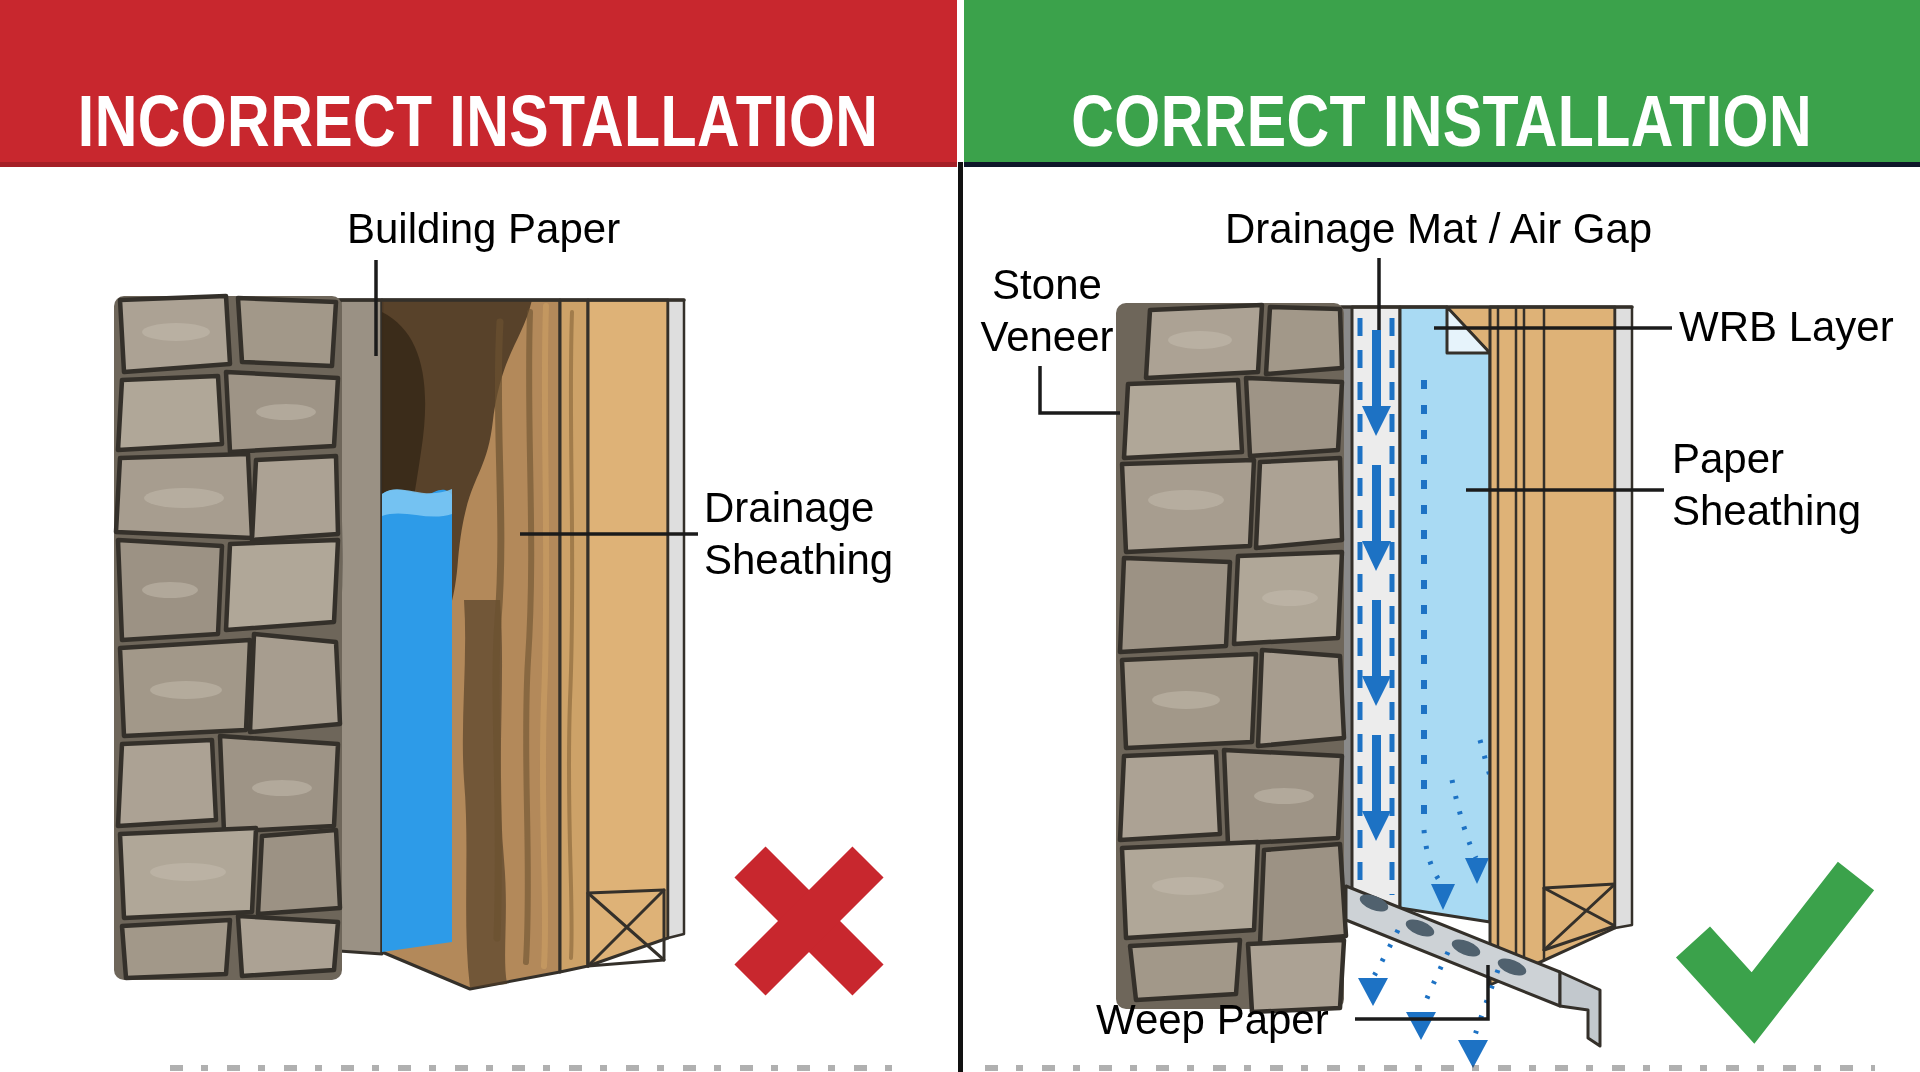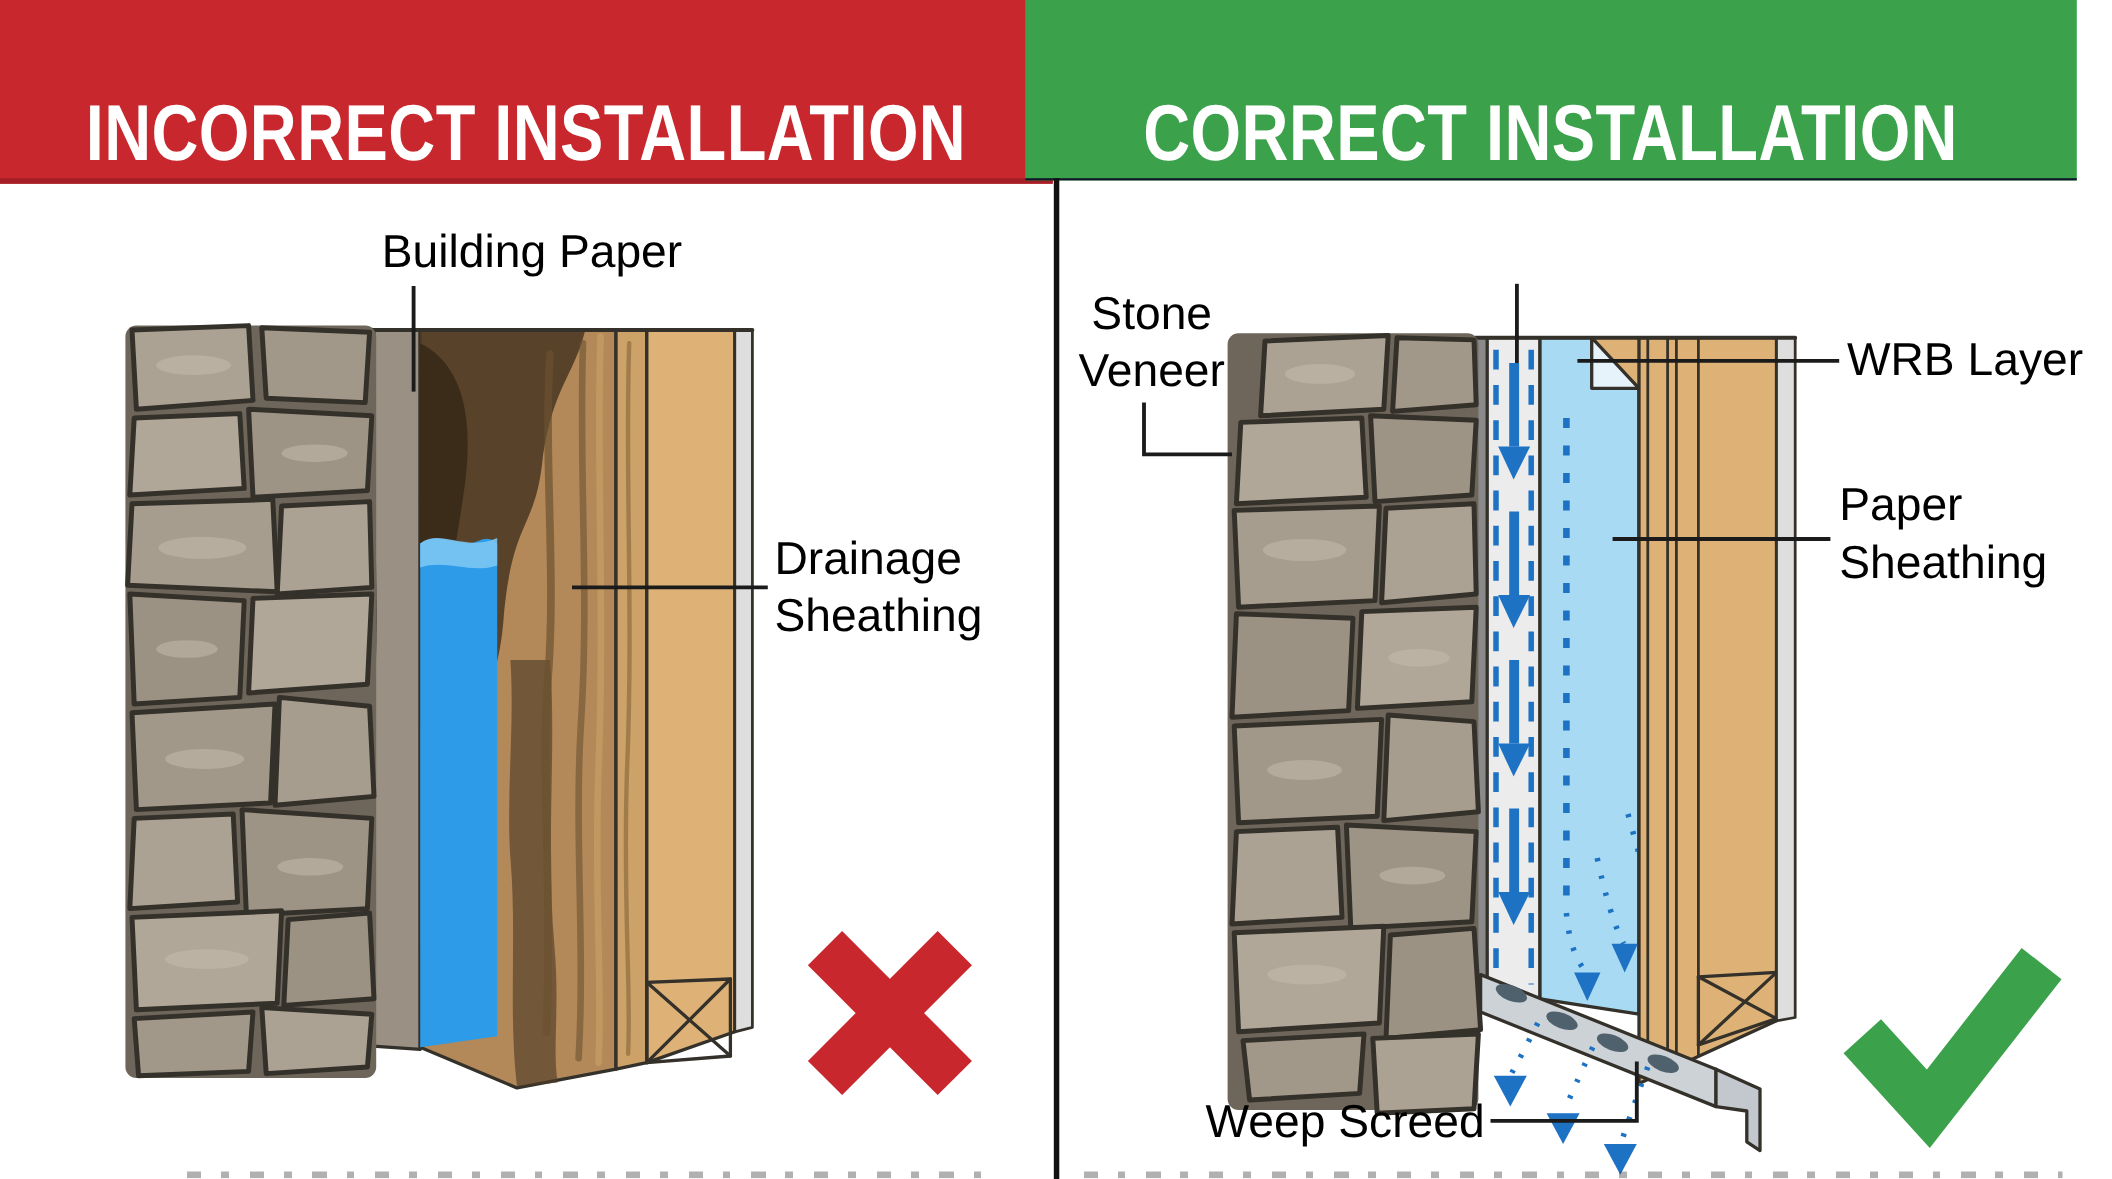--- a/index.html
+++ b/index.html
@@ -4,21 +4,21 @@
 <style>
   html,body{margin:0;padding:0;background:#ffffff;}
   body{width:1920px;height:1072px;position:relative;overflow:hidden;
        font-family:"Liberation Sans",sans-serif;}
   .stage{position:absolute;inset:0;width:1920px;height:1072px;}
 
   
   .banner{position:absolute;top:0;height:162px;display:flex;align-items:flex-end;
           justify-content:center;}
   .banner.red{left:0;width:957px;background:#C8272E;border-bottom:5px solid #A51F26;}
-  .banner.green{left:932px;width:956px;background:#3BA24B;border-bottom:2px solid #0f172a;}
+  .banner.green{left:964px;width:956px;background:#3BA24B;border-bottom:5px solid #0f172a;}
   .banner-text{color:#ffffff;font-weight:700;font-size:72px;letter-spacing:0.5px;
                transform:scaleX(0.82);white-space:nowrap;}
 
   
   .divider{position:absolute;left:958px;top:162px;width:5px;height:910px;background:#111111;}
 
   
   .lbl{position:absolute;color:#000000;font-size:42px;line-height:1.24;white-space:nowrap;}
   .lbl.center{text-align:center;}
 
@@ -232,30 +232,31 @@
     <path d="M1693,942 L1753,1008 L1856,876" fill="none" stroke="#3BA24B" stroke-width="46" stroke-linecap="butt" stroke-linejoin="miter"></path>
   </svg>
 
   <div class="lbl center" id="lbl-building-paper">Building Paper</div>
 
   <div class="lbl" id="lbl-rotting">
     <div>Drainage</div>
     <div>Sheathing</div>
   </div>
 
+  <div class="lbl center" id="lbl-drainage">Drainage Mat / Air Gap</div>
 
   <div class="lbl" id="lbl-wrb">WRB Layer</div>
 
   <div class="lbl center" id="lbl-stone">
     <div>Stone</div>
     <div>Veneer</div>
   </div>
 
   <div class="lbl" id="lbl-clean">
     <div>Paper</div>
     <div>Sheathing</div>
   </div>
 
-  <div class="lbl" id="lbl-weep">Weep Screed</div>
+  <div class="lbl" id="lbl-weep">Weep Paper</div>
 
   <div class="crop-marks l"></div>
   <div class="crop-marks r"></div>
 </div>
 
 </body></html>

